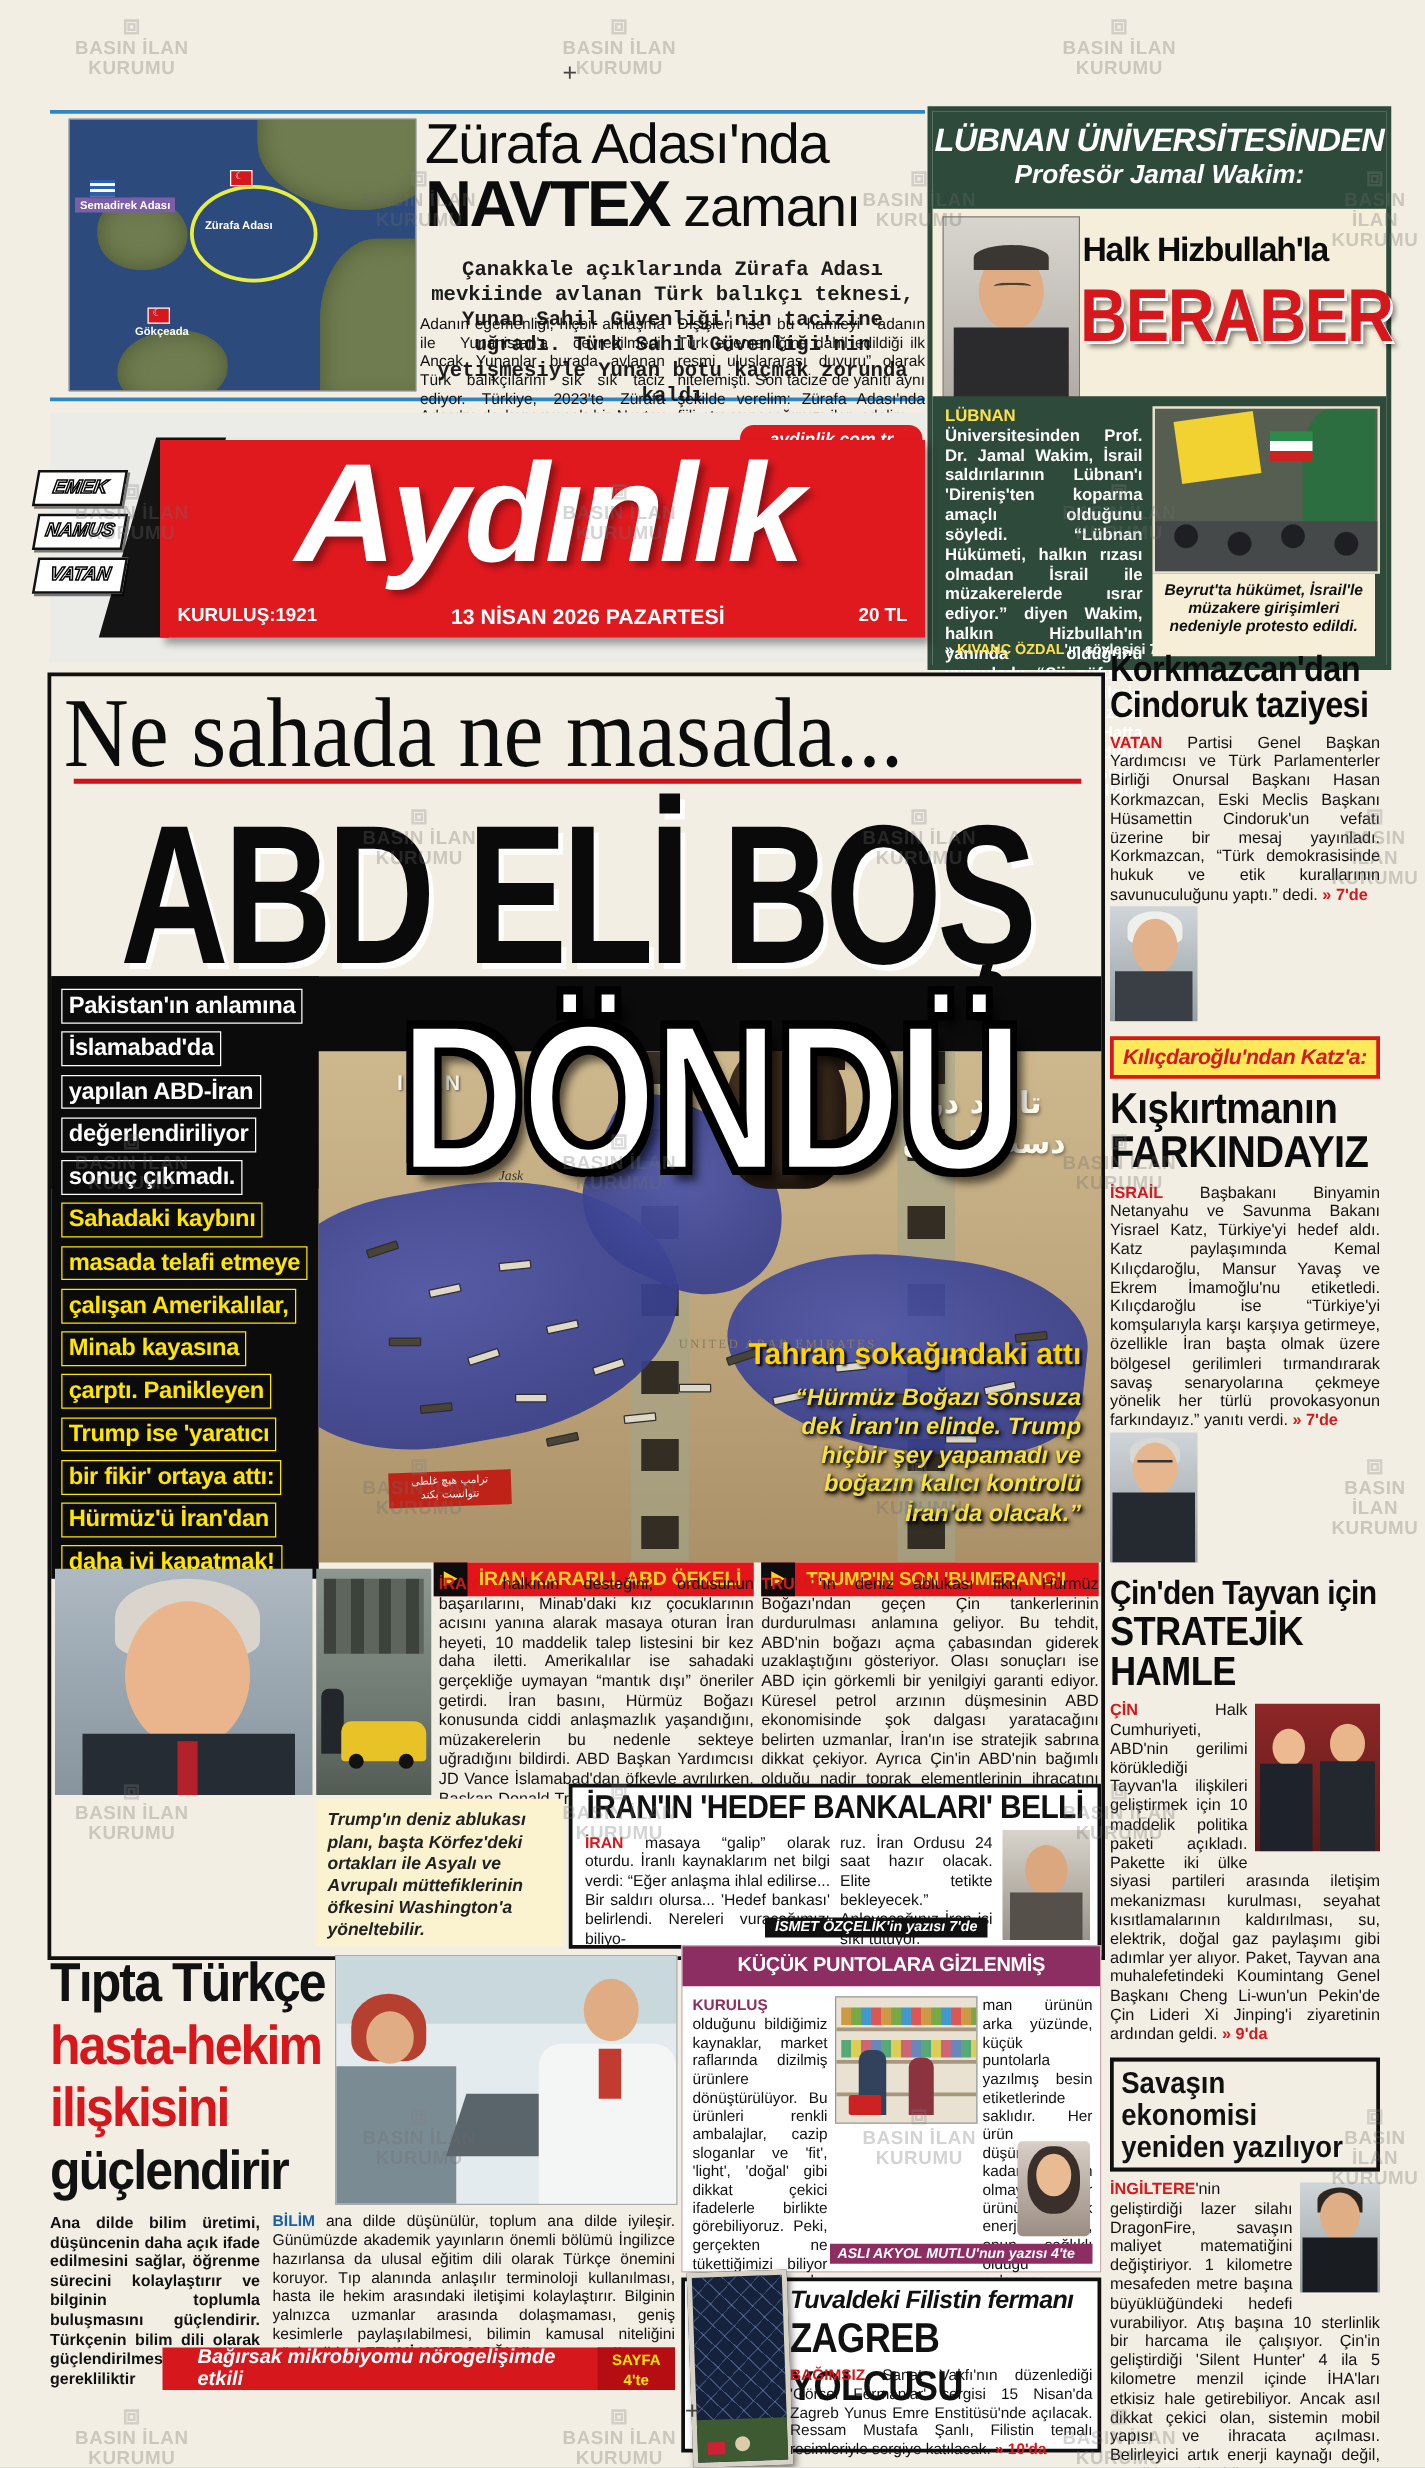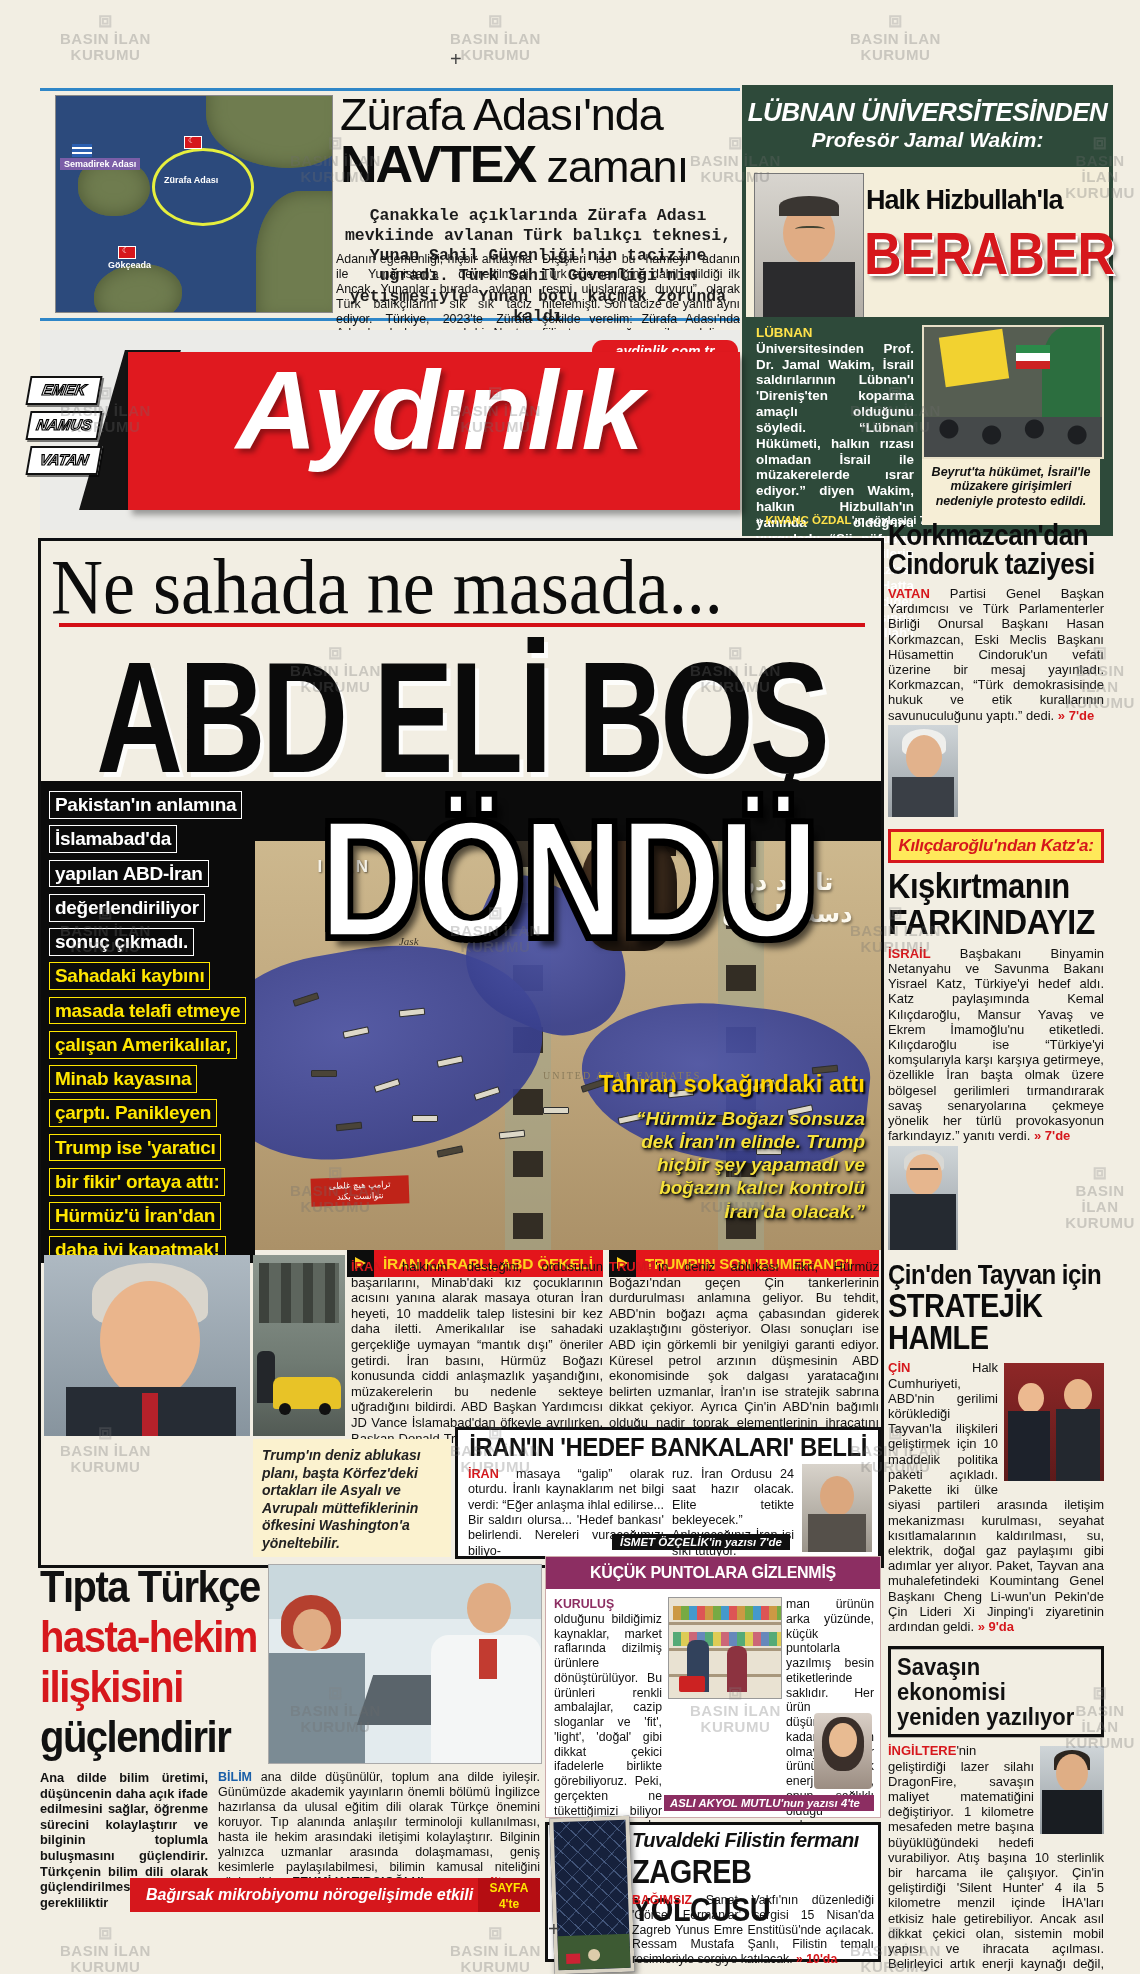--- a/index.html
+++ b/index.html
@@ -126,21 +126,21 @@
              font-weight:900;font-style:italic;font-size:17px;padding:4px 0;letter-spacing:-.3px;}
   .savasbox{margin-top:12px;border:3px solid #101010;padding:4px 6px;font-size:22px;font-weight:900;line-height:1.05;transform:scaleY(1.1);transform-origin:top left;}
   
   .tipta{left:40px;top:1562px;width:500px;height:352px;}
   .tipta-title{font-size:40px;font-weight:900;letter-spacing:-1.5px;line-height:1.14;transform:scaleY(1.1);transform-origin:top left;}
   .tipta-photo{position:absolute;left:228px;top:2px;width:272px;height:198px;background:#e3ebee;overflow:hidden;border:1px solid #aaa;}
   .tipta-intro{position:absolute;left:0px;top:208px;width:168px;font-size:12.8px;font-weight:800;line-height:1.22;text-align:justify;}
   .tipta-body{position:absolute;left:178px;top:208px;width:322px;font-size:12.5px;line-height:1.2;text-align:justify;}
   .blead{color:#1a5fa8;font-weight:900;}
   .tipta-strip{position:absolute;left:90px;top:316px;width:410px;height:34px;background:#d6171c;display:flex;align-items:center;}
-  .tipta-strip .txt{color:#fff;font-weight:800;font-style:italic;font-size:16px;padding-left:16px;flex:1;}
+  .tipta-strip .txt{color:#fff;font-weight:800;font-style:italic;font-size:16px;padding-left:28px;flex:1;}
   .sayfabox{width:62px;height:34px;background:#b50d12;color:#ffe600;font-weight:900;font-size:12px;
             text-align:center;line-height:1.3;padding-top:3px;box-sizing:border-box;}
   
   .doga{left:545px;top:1556px;width:336px;height:262px;background:#fff;border:1px solid #c9c>; box-sizing:border-box;}
   .doga{border:1px solid #caa;}
   .doga-head{height:32px;background:#8c2e62;color:#fff;font-weight:900;font-size:16px;text-align:center;line-height:32px;letter-spacing:-.3px;}
   .doga-col{position:absolute;font-size:12.3px;line-height:1.2;text-align:justify;}
   .plead{color:#8c2e62;font-weight:900;}
   .doga-photo{position:absolute;left:122px;top:40px;width:112px;height:100px;background:#e9e2d2;overflow:hidden;border:1px solid #999;}
   .doga-port{position:absolute;right:8px;bottom:28px;width:58px;height:76px;background:linear-gradient(180deg,#d9cfc6,#9b8d82);border-radius:4px;overflow:hidden;}
@@ -220,20 +220,25 @@
       <div class="abs" style="left:0;bottom:0;width:100%;height:40px;background:radial-gradient(circle at 14% 30%,#1d1f22 9px,transparent 10px),radial-gradient(circle at 38% 45%,#1d1f22 9px,transparent 10px),radial-gradient(circle at 62% 30%,#1d1f22 9px,transparent 10px),radial-gradient(circle at 86% 45%,#1d1f22 9px,transparent 10px),#45494a;"></div>
     </div>
     <div class="lub-cap">Beyrut'ta hükümet, İsrail'le müzakere girişimleri nedeniyle protesto edildi.</div>
   </div>
 
   <div class="abs mast">
     <div class="mast-site">aydinlik.com.tr</div>
     <div class="mast-slash"></div>
     <div class="mast-red">
       <div class="mast-logo">Aydınlık</div>
+      <div class="mast-row">
+        <span>KURULUŞ:1921</span>
+        <span style="font-size:17px;">13 NİSAN 2026 PAZARTESİ</span>
+        <span>20 TL</span>
+      </div>
     </div>
     <div class="abs" style="left:-12px;top:46px;">
       <div class="badge">EMEK</div>
       <div class="badge">NAMUS</div>
       <div class="badge">VATAN</div>
     </div>
   </div>
 
   <div class="abs mainbox">
     <div class="kick-serif">Ne sahada ne masada...</div>

